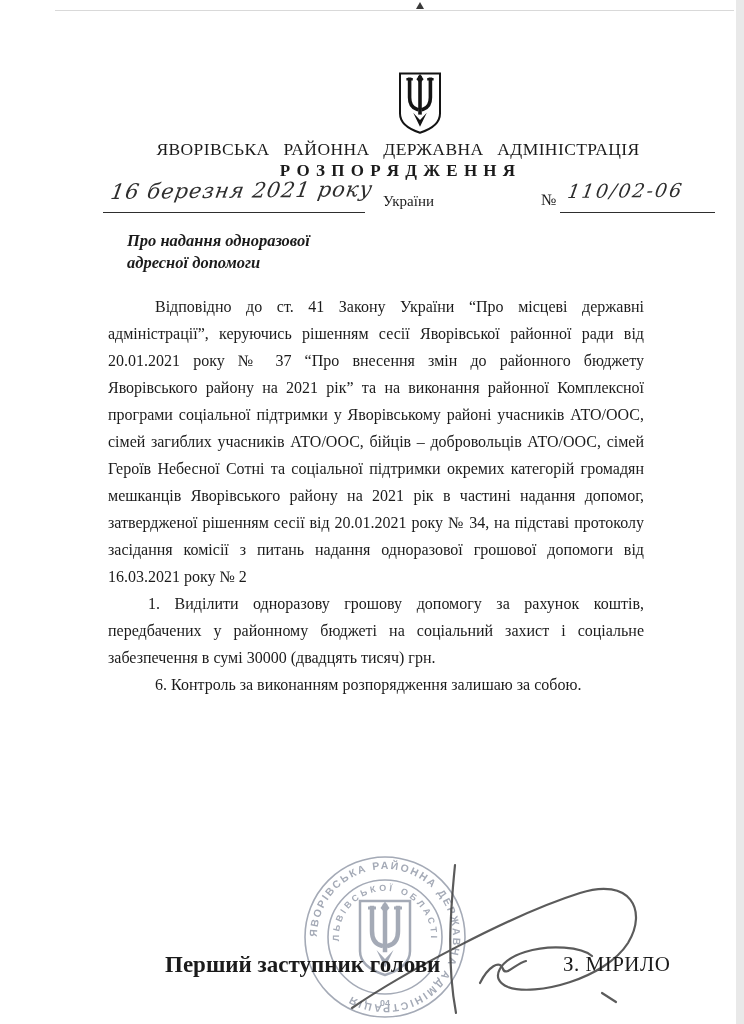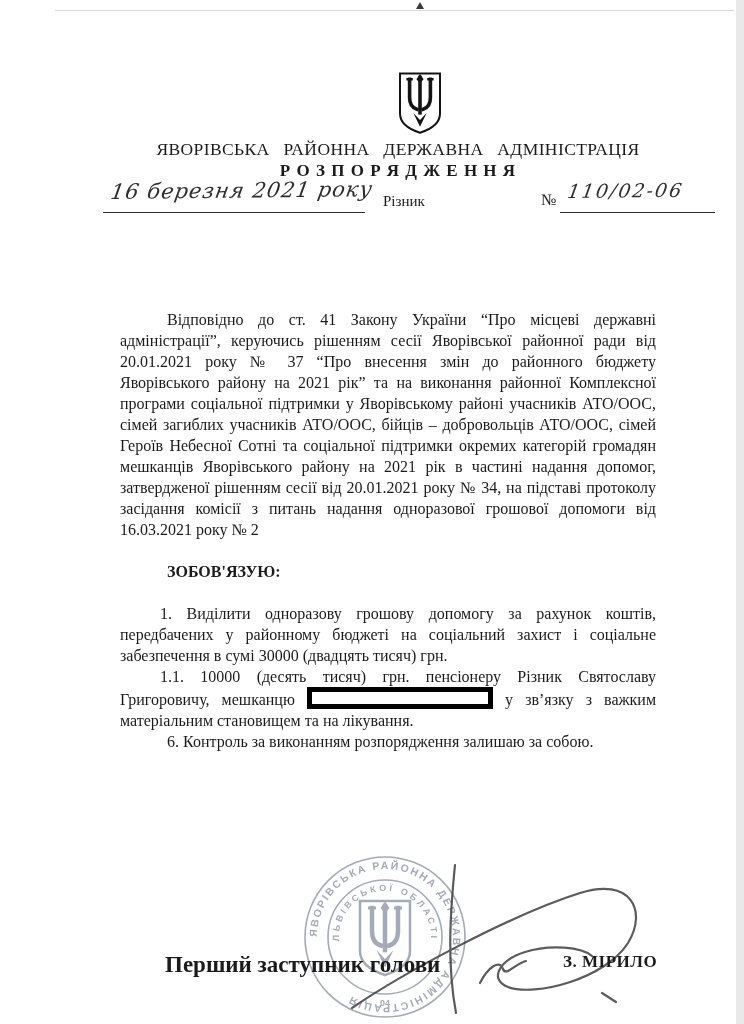--- a/index.html
+++ b/index.html
@@ -37,34 +37,34 @@
     padding-left:6px;
   }
   .hw-num{font-size:19px;letter-spacing:2px;}
   .place{position:absolute;left:383px;top:13px;font-size:15px;}
   .num-label{position:absolute;left:541px;top:11px;font-size:16px;}
   .subject{
     position:absolute;top:230px;left:127px;width:280px;
     font-weight:bold;font-style:italic;font-size:16.5px;line-height:22px;
   }
   .body{
-    position:absolute;top:293px;left:120px;width:536px;
-    font-size:16px;line-height:21px;text-align:justify;margin-top:16px;
+    position:absolute;top:293px;left:108px;width:536px;
+    font-size:16px;line-height:27px;text-align:justify;
   }
   .body p{margin:0;text-indent:47px;}
   .body p.item{text-indent:40px;}
   .order-heading{font-weight:bold;margin:21px 0 !important;}
   .redact{
     display:inline-block;vertical-align:-4px;
     height:12px;background:#fff;border:5px solid #000;
   }
   .r1{width:176px;}
   .r2{width:194px;}
   .signer-title{position:absolute;left:127px;top:952px;font-size:23px;font-weight:bold;margin-left:38px;}
-  .signer-name{position:absolute;left:563px;top:952px;font-size:17px;font-weight:bold;letter-spacing:.5px;}
+  .signer-name{position:absolute;left:563px;top:952px;font-size:21px;font-weight:normal;letter-spacing:.5px;}
   .stamp{position:absolute;left:280px;top:842px;width:210px;height:190px;opacity:.72;color:#828a9b;}
   .stamp-text{fill:#828a9b;font-family:"Liberation Sans",sans-serif;font-weight:bold;}
   .signature{position:absolute;left:330px;top:855px;width:320px;height:165px;}
 </style>
 </head>
 <body>
 
 <div class="page">
 
   <div class="top-rule"></div>
@@ -84,31 +84,33 @@
         <path d="M21.5 51 l8.5 9 8.5 -9 -8.5 17.5 z" fill="currentColor"></path>
       </g>
     </svg>
   </div>
 
   <div class="org-name">ЯВОРІВСЬКА РАЙОННА ДЕРЖАВНА АДМІНІСТРАЦІЯ</div>
   <div class="doc-type">Р О З П О Р Я Д Ж Е Н Н Я</div>
 
   <div class="date-row">
     <span class="uline u-date"><i class="hw">16 березня 2021 року</i></span>
-    <span class="place">Різник</span>
+    <span class="place">України</span>
     <span class="num-label">№</span>
     <span class="uline u-num"><i class="hw hw-num">110/02-06</i></span>
   </div>
 
+  <div class="subject">
+    <div>Про надання одноразової</div>
+    <div>адресної допомоги</div>
+  </div>
 
   <div class="body">
     <p>Відповідно до ст. 41 Закону України “Про місцеві державні адміністрації”, керуючись рішенням сесії Яворівської районної ради від 20.01.2021 року № 37 “Про внесення змін до районного бюджету Яворівського району на 2021 рік” та на виконання районної Комплексної програми соціальної підтримки у Яворівському районі учасників АТО/ООС, сімей загиблих учасників АТО/ООС, бійців – добровольців АТО/ООС, сімей Героїв Небесної Сотні та соціальної підтримки окремих категорій громадян мешканців Яворівського району на 2021 рік в частині надання допомог, затвердженої рішенням сесії від 20.01.2021 року № 34, на підставі протоколу засідання комісії з питань надання одноразової грошової допомоги від 16.03.2021 року № 2</p>
-    <p class="order-heading">ЗОБОВ'ЯЗУЮ:</p>
     <p class="item">1. Виділити одноразову грошову допомогу за рахунок коштів, передбачених у районному бюджеті на соціальний захист і соціальне забезпечення в сумі 30000 (двадцять тисяч) грн.</p>
-    <p class="item"><span>1.1. 10000 (десять тисяч) грн. пенсіонеру Різник Святославу Григоровичу, мешканцю</span> <span class="redact r1"></span> <span>у зв’язку з важким матеріальним становищем та на лікування.</span></p>
     <p>6. Контроль за виконанням розпорядження залишаю за собою.</p>
   </div>
 
   <svg class="stamp" viewBox="0 0 210 190" xmlns="http://www.w3.org/2000/svg">
     <g fill="none" stroke="#828a9b" stroke-width="1.6">
       <circle cx="105" cy="95" r="80"></circle>
       <circle cx="105" cy="95" r="57"></circle>
     </g>
     <defs>
       <path id="ringOuter" d="M105,95 m-68,0 a68,68 0 1,1 136,0 a68,68 0 1,1 -136,0"></path>

